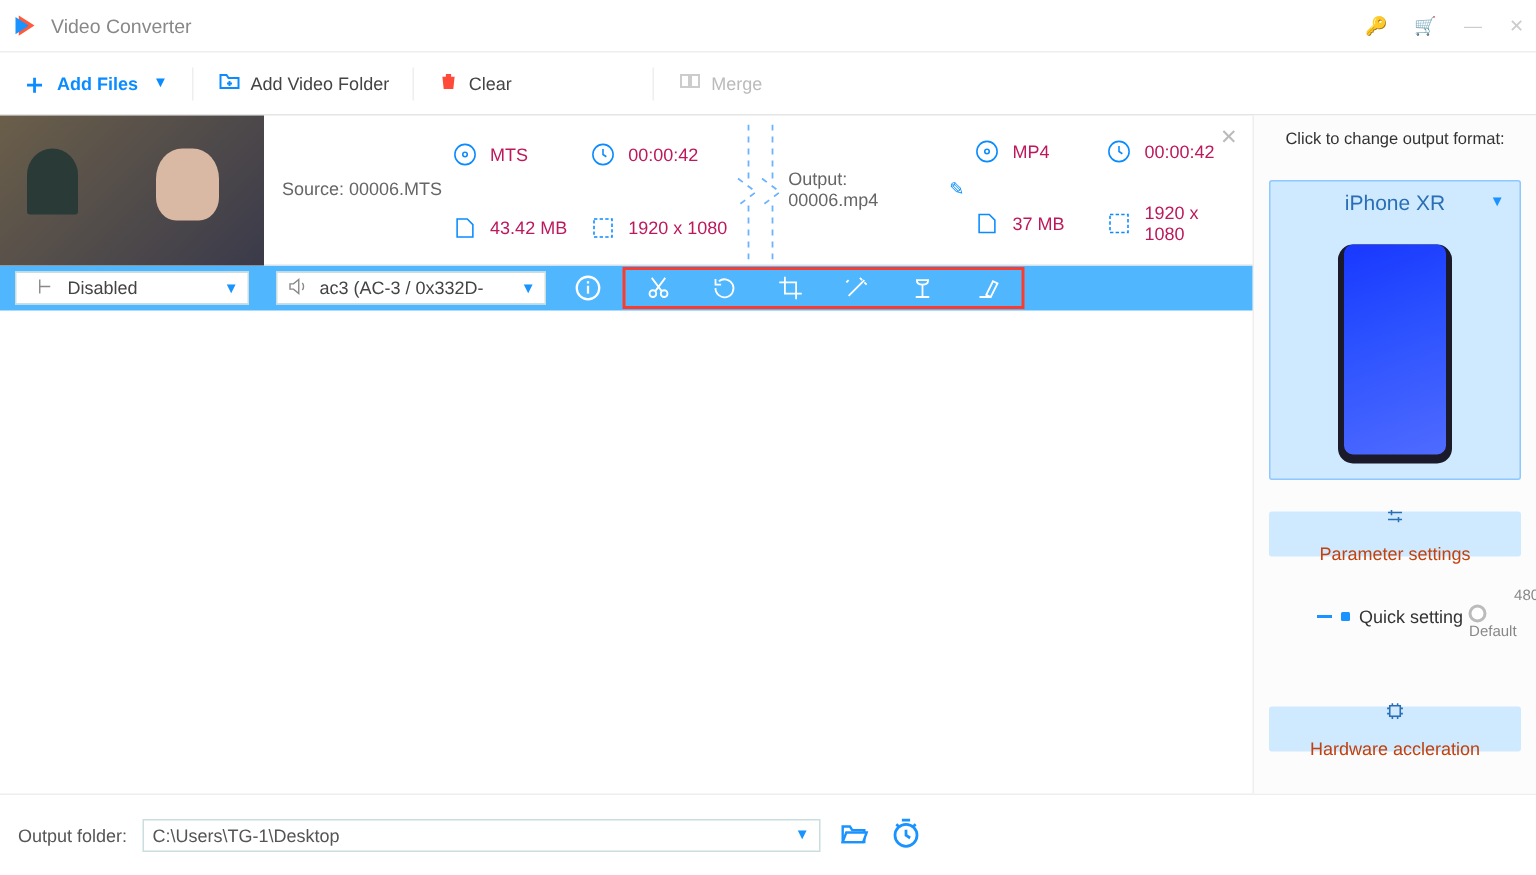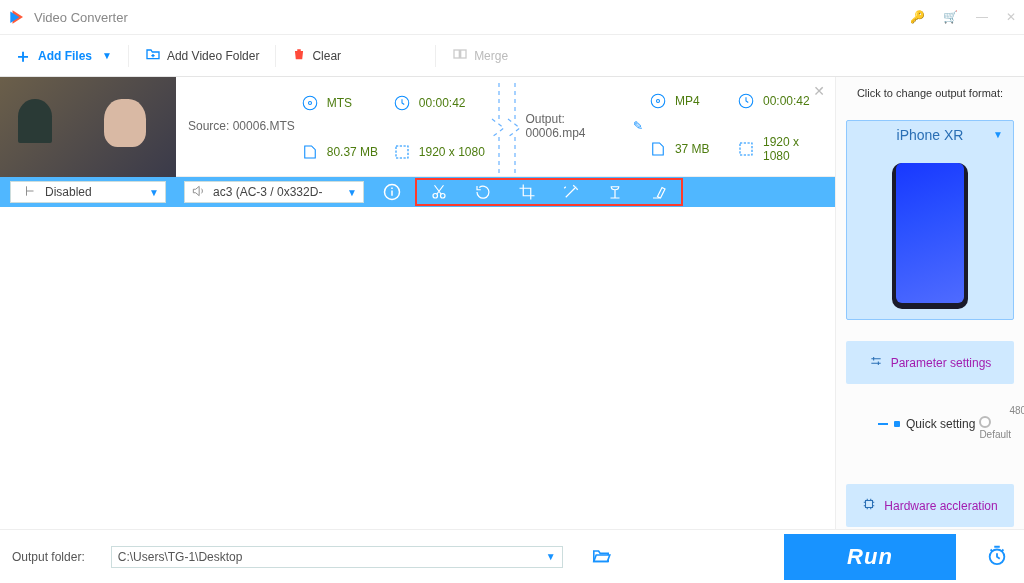--- a/index.html
+++ b/index.html
@@ -29,21 +29,21 @@
 .file-row { display: flex; height: 100px; border-bottom: 1px solid #eee; position: relative; }
 .thumb { width: 176px; height: 100px; background: linear-gradient(135deg,#6b5f4a,#3a3a4a); position: relative; overflow: hidden; }
 .thumb .lamp { position: absolute; left: 18px; top: 22px; width: 34px; height: 44px; background: #2a3a36; border-radius: 50% 50% 2px 2px/40% 40% 2px 2px; }
 .thumb .face { position: absolute; right: 30px; top: 22px; width: 42px; height: 48px; background: #d9b9a4; border-radius: 42% 42% 32% 32%; }
 .meta { flex: 1; display: flex; position: relative; padding: 6px 10px 4px 12px;}
 .src-col, .out-col { flex: 1; display: flex; gap: 6px; }
 .divider { width: 38px; display: flex; align-items: center; justify-content: center; position: relative; }
 .divider svg { width: 38px; height: 90px; }
 .meta .hdr { font-size: 12px; color: #666; margin-bottom: 4px; display: flex; align-items: center; gap: 6px;}
 .meta .grid2 { display: grid; grid-template-columns: 1fr 1fr; row-gap: 8px; }
-.meta .cell { display: flex; align-items: center; gap: 8px; font-size: 12px; color: #4d7c0f; }
+.meta .cell { display: flex; align-items: center; gap: 8px; font-size: 12px; color: #be185d; }
 .cell .mi { width: 18px; height: 18px; flex: 0 0 18px; display: inline-flex; align-items: center; justify-content: center; }
 .cell .mi svg { width: 18px; height: 18px; stroke: #0a8cff; fill: none; stroke-width: 1.4; }
 .edit-pencil { color: #0a8cff; margin-left: 4px;}
 .close-x { position: absolute; top: 6px; right: 10px; color: #bbb; cursor: pointer; font-size: 14px;}
 
 .dash-line { stroke: #6bb3ff; stroke-width: 1.2; stroke-dasharray: 4 4; fill: none; }
 
 .bluestrip { height: 30px; background: #50b7ff; display: flex; align-items: center; color: #fff; gap: 8px; padding-left: 0; }
 .drop-field { background: #fff; color: #444; height: 22px; border: 1px solid #cdd; display: flex; align-items: center; padding: 0 6px; margin-left: 10px; gap: 8px; cursor: pointer; }
 .drop-field.sub { width: 156px; padding-left: 12px; }
@@ -56,33 +56,33 @@
 .edit-icons .eico { width: 44px; display: flex; align-items: center; justify-content: center; height: 100%; cursor: pointer;}
 .edit-icons .eico svg { width: 18px; height: 18px; stroke: #fff; fill: none; stroke-width: 1.6; }
 
 .rightpanel { flex: 1; padding: 10px 10px 0 10px; display: flex; flex-direction: column; gap: 21px; background: #fcfcfc;}
 .rp-title { text-align: center; font-size: 11px; color: #333; }
 .device-card { background: #cfe9ff; border: 1px solid #8ec8ff; border-radius: 2px; padding: 6px 8px 10px; display: flex; flex-direction: column; align-items: center; cursor: pointer;}
 .device-card .dev-head { width: 100%; text-align: center; color: #2a6fb5; font-size: 14px; position: relative; padding-bottom: 20px;}
 .device-card .dev-head .dchev { position: absolute; right: 2px; top: 2px; color: #1893ff; font-size: 10px;}
 .phone { width: 76px; height: 146px; background: #1a1a2a; border-radius: 10px; padding: 6px 4px; display: flex; flex-direction: column;}
 .phone .screen { flex: 1; background: linear-gradient(160deg,#1838ff 0%,#2a50ff 40%,#4f6bff 100%); border-radius: 6px; margin-top: -6px;}
-.pill-btn { background: #cfe9ff; color: #a21caf; height: 43px; display: flex; align-items: center; justify-content: center; gap: 8px; border-radius: 2px; cursor: pointer; font-size: 12px;}
+.pill-btn { background: #cfe9ff; color: #c2410c; height: 30px; display: flex; align-items: center; justify-content: center; gap: 8px; border-radius: 2px; cursor: pointer; font-size: 12px; flex-direction: column;}
 .pill-btn .pi svg { width: 14px; height: 14px; stroke: #2a6fb5; fill: none; stroke-width: 1.8;}
 .quick { font-size: 12px; color: #333; display: flex; flex-direction: row; gap: 4px; margin-left: 32px; }
 .quick .qh { display: flex; align-items: center; gap: 6px; }
 .ruler { position: relative; height: 34px; margin-top: 4px;}
 .ruler .track { position: absolute; top: 12px; left: 0; right: 0; height: 3px; background: linear-gradient(to right,#3ec43e 0%,#f0e040 50%,#ff4a3a 100%); border-radius: 2px;}
 .ruler .knob { position: absolute; top: 7px; left: 0; width: 12px; height: 12px; background: #fff; border: 2px solid #bbb; border-radius: 50%;}
 .ruler .lbl { position: absolute; top: 20px; font-size: 10px; color: #888;}
 .ruler .lbl.def { left: 0;}
 .ruler .lbl.p480 { left: 30px; top: -4px;}
 .ruler .lbl.p720 { left: 69px;}
 
-.footer { height: 54px; display: flex; align-items: center; padding: 0 12px; gap: 26px; border-top: 1px solid #eee;}
+.footer { height: 54px; display: flex; align-items: center; padding: 0 12px; gap: 10px; border-top: 1px solid #eee;}
 .out-lbl { font-size: 12px; }
 .out-path { width: 452px; height: 22px; border: 1px solid #cdd; display: flex; align-items: center; padding: 0 6px; cursor: pointer; text-align: center;}
 .out-path .dchev { margin-left: auto; color: #1893ff; font-size: 10px;}
 .folder-open { color: #1893ff; margin-left: 2px; cursor: pointer;}
 .run-btn { margin-left: auto; width: 172px; height: 46px; background: #1893ff; color: #fff; display: flex; align-items: center; justify-content: center; font-size: 22px; font-style: italic; font-weight: 600; cursor: pointer; letter-spacing: 1px;}
 .timer-ico { width: 30px; color: #1893ff; text-align: center; cursor: pointer;}
 </style>
 </head>
 <body>
 
@@ -160,21 +160,21 @@
                   </svg>
                 </span>
                 <span>00:00:42</span>
               </div>
             <div class="cell">
                 <span class="mi">
                   <svg viewBox="0 0 24 24">
                     <path d="M5 4h9l5 5v11H5z"></path>
                   </svg>
                 </span>
-                <span>80.37 MB</span>
+                <span>43.42 MB</span>
               </div>
             <div class="cell">
                 <span class="mi">
                   <svg viewBox="0 0 24 24">
                     <rect x="4" y="4" width="16" height="16" stroke-dasharray="3 2"></rect>
                   </svg>
                 </span>
                 <span>1920 x 1080</span>
               </div>
           </div>
@@ -333,20 +333,17 @@
 <div class="footer">
   <span class="out-lbl">Output folder:</span>
   <div class="out-path">
     <span>C:\Users\TG-1\Desktop</span>
     <span class="dchev">▼</span>
   </div>
   <span class="folder-open"><svg width="20" height="16" viewBox="0 0 24 20" fill="none" stroke="#1893ff" stroke-width="2">
         <path d="M3 5h6l2 3h10v10H3z"></path>
         <path d="M3 18l3-8h17l-3 8z" fill="#fff"></path>
       </svg></span>
-  <div class="run-btn">
-      <span>Run</span>
-    </div>
   <span class="timer-ico"><svg width="22" height="22" viewBox="0 0 24 24" fill="none" stroke="#1893ff" stroke-width="2">
         <circle cx="12" cy="14" r="8"></circle>
         <path d="M12 10v4l3 2M9 3h6M5 6l2 2M19 6l-2 2"></path>
       </svg></span>
 </div>
 
 </body></html>

